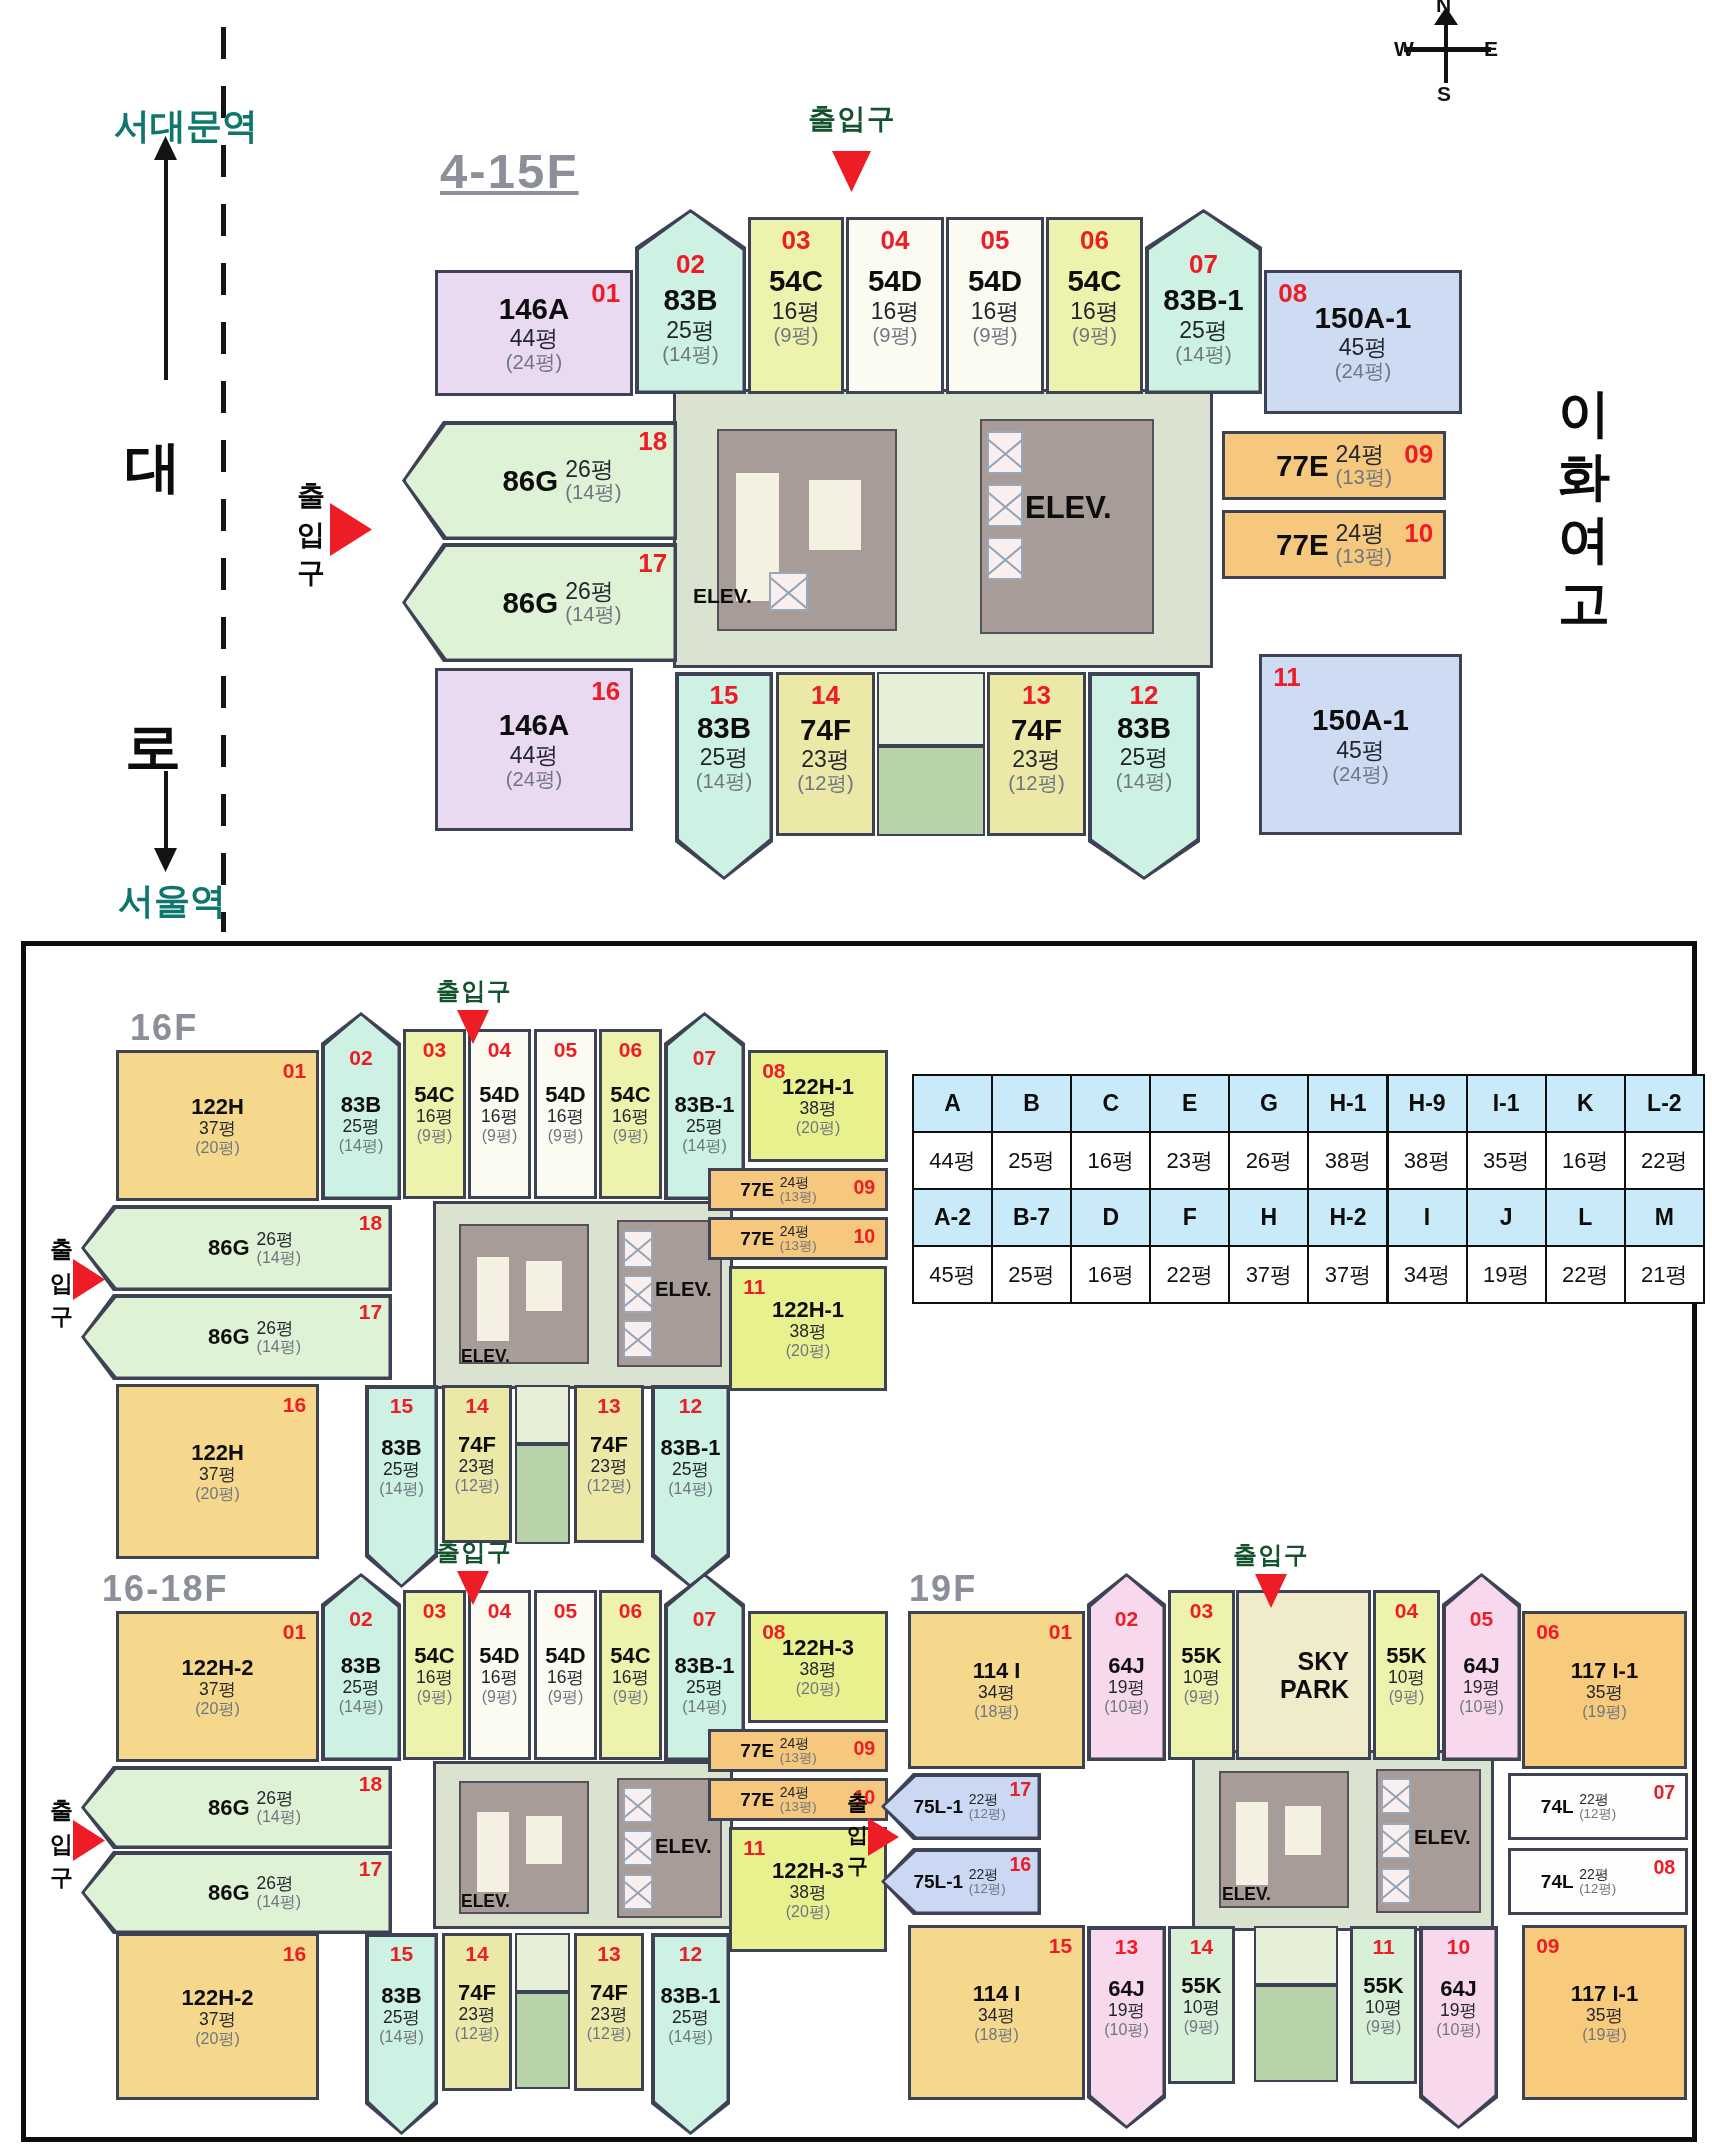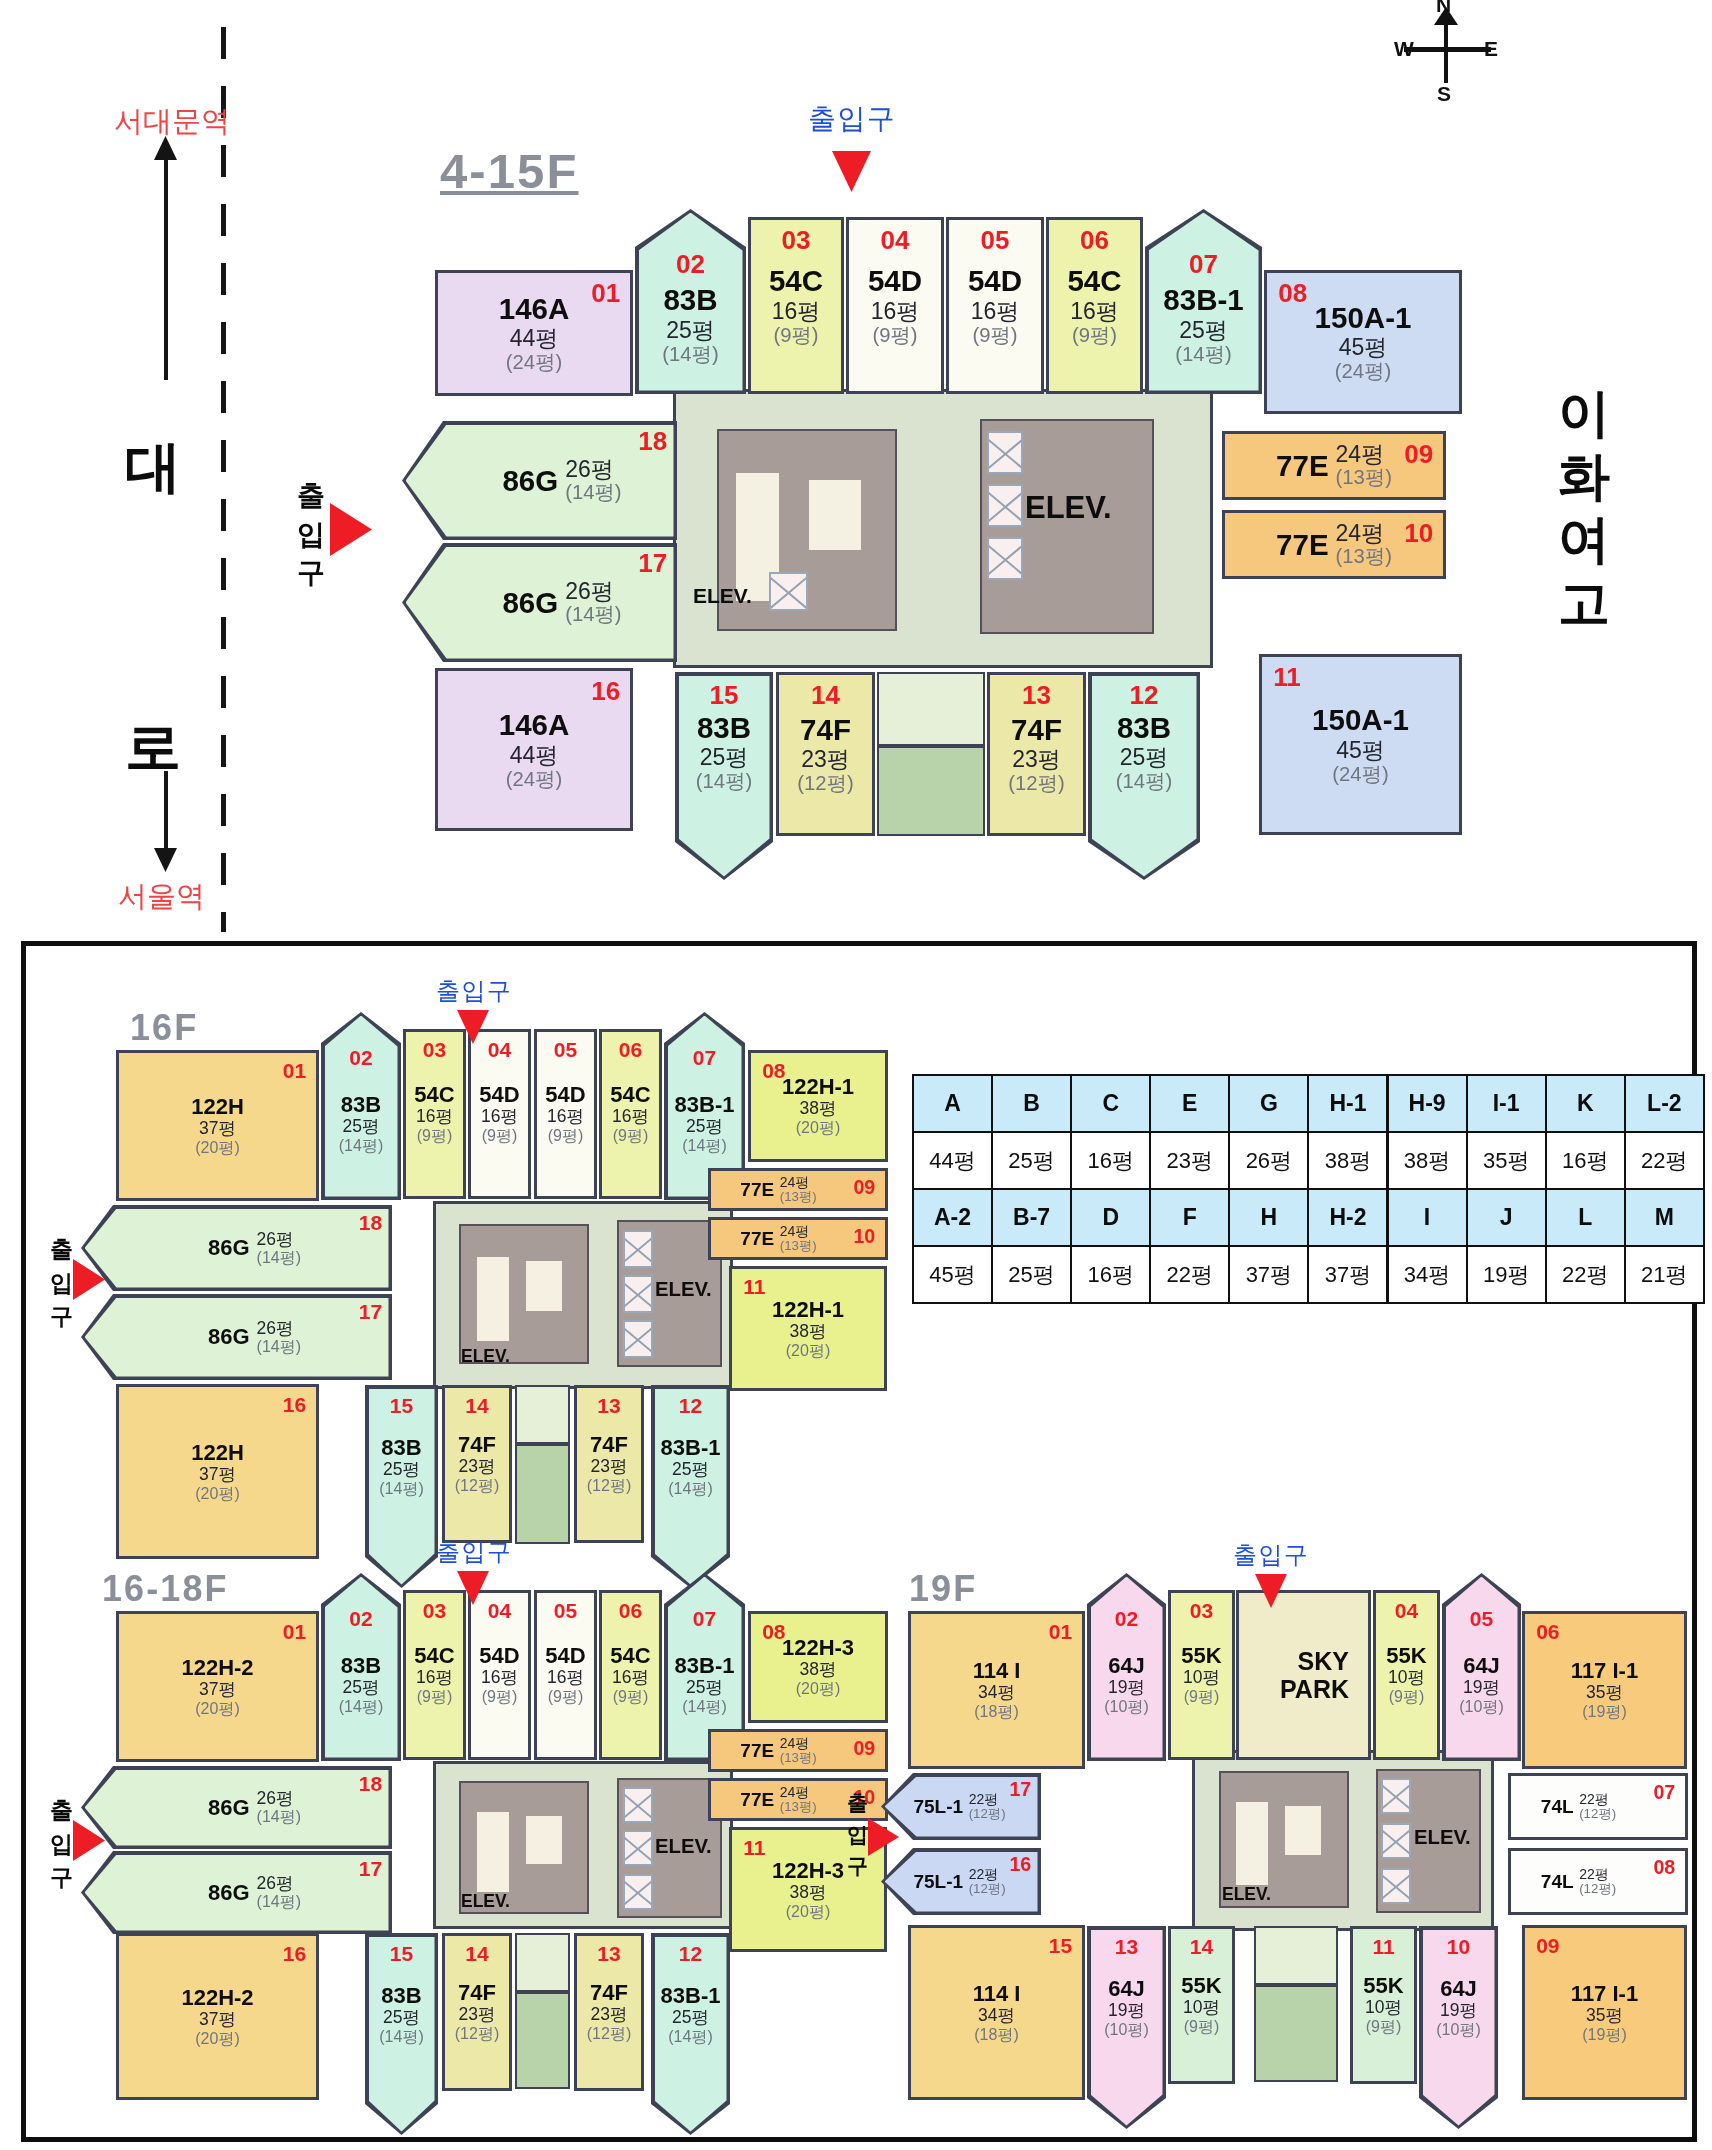--- a/index.html
+++ b/index.html
@@ -1,20 +1,20 @@
 <!DOCTYPE html>
 <html style="font-size:11.2px"><head>
 <meta charset="utf-8">
 <style>
   html,body{margin:0;padding:0;background:#fff;}
   body{width:1712px;height:2151px;position:relative;font-family:"Liberation Sans",sans-serif;overflow:hidden;}
   #canvas{position:absolute;left:0;top:0;width:1712px;height:2151px;background:#fff;overflow:hidden;}
   #canvas div{box-sizing:border-box;}
   .dash{position:absolute;width:4.9px;background:repeating-linear-gradient(180deg,#151515 0 32px,transparent 32px 59px);}
-  .station{position:absolute;font-size:29px;font-weight:400;color:#ef4444;white-space:nowrap;}
+  .station{position:absolute;font-size:36px;font-weight:700;color:#0f766e;white-space:nowrap;}
   .roadchar{position:absolute;font-size:56px;font-weight:800;color:#0c0c0c;line-height:1;}
   .varrow{position:absolute;width:3.5px;background:#141414;}
   .ahup{position:absolute;background:#141414;clip-path:polygon(50% 0,100% 100%,0 100%);}
   .ahdn{position:absolute;background:#141414;clip-path:polygon(0 0,100% 0,50% 100%);}
   .school{position:absolute;display:flex;flex-direction:column;gap:11.2px;}
   .schoolchar{font-size:52px;font-weight:800;color:#0c0c0c;line-height:1;}
   .compass{position:absolute;}
   .cl{position:absolute;background:#111;}
   .clabel{position:absolute;font-size:21px;font-weight:600;color:#111;}
   .bigbox{position:absolute;border:5.6px solid #0e0e0e;background:#fff;}
@@ -37,21 +37,21 @@
   .uc{position:absolute;inset:0;display:flex;flex-direction:column;align-items:center;justify-content:center;line-height:1.14;}
   .ur{position:absolute;inset:0;display:flex;align-items:center;justify-content:center;gap:7px;}
   .colm{display:flex;flex-direction:column;align-items:flex-start;line-height:1.08;}
   .t{font-weight:700;color:#0e0e0e;white-space:nowrap;}
   .a{color:#23262e;white-space:nowrap;}
   .b{color:#6f7680;white-space: nowrap;}
   .lgu .num{font-size:26px;}.lgu .t{font-size:29.5px;}.lgu .a{font-size:23px;}.lgu .b{font-size:20.3px;}
   .smu .num{font-size:21px;}.smu .t{font-size:22px;}.smu .a{font-size:17.5px;}.smu .b{font-size:16px;}
   .xs .num{font-size:19.6px;}.xs .t{font-size:19px;}.xs .a{font-size:14px;}.xs .b{font-size:13.3px;}
   .xs .ur{padding-right:39px;gap:5.6px;}
-  .entl{position:absolute;font-weight:400;letter-spacing:1.4px;color:#1d4ed8;line-height:1;white-space:nowrap;}
+  .entl{position:absolute;font-weight:700;letter-spacing:1.4px;color:#14532d;line-height:1;white-space:nowrap;}
   .entv{position:absolute;display:flex;flex-direction:column;gap:10.5px;font-weight:800;color:#0a0a0a;line-height:1;}
   .tri-down{position:absolute;background:#ee1c25;clip-path:polygon(0 0,100% 0,50% 100%);}
   .tri-right{position:absolute;background:#ee1c25;clip-path:polygon(0 0,100% 50%,0 100%);}
   .ltable{position:absolute;display:grid;border:2.8px solid #101010;background:#101010;gap:2.1px;}
   .tcell{display:flex;align-items:center;justify-content:center;}
   .thead{background:#c9eaf8;font-weight:700;font-size:23px;color:#0c0c0c;}
   .tval{background:#ffffff;font-size:22px;color:#111;}
 </style>
 </head>
 <body>

